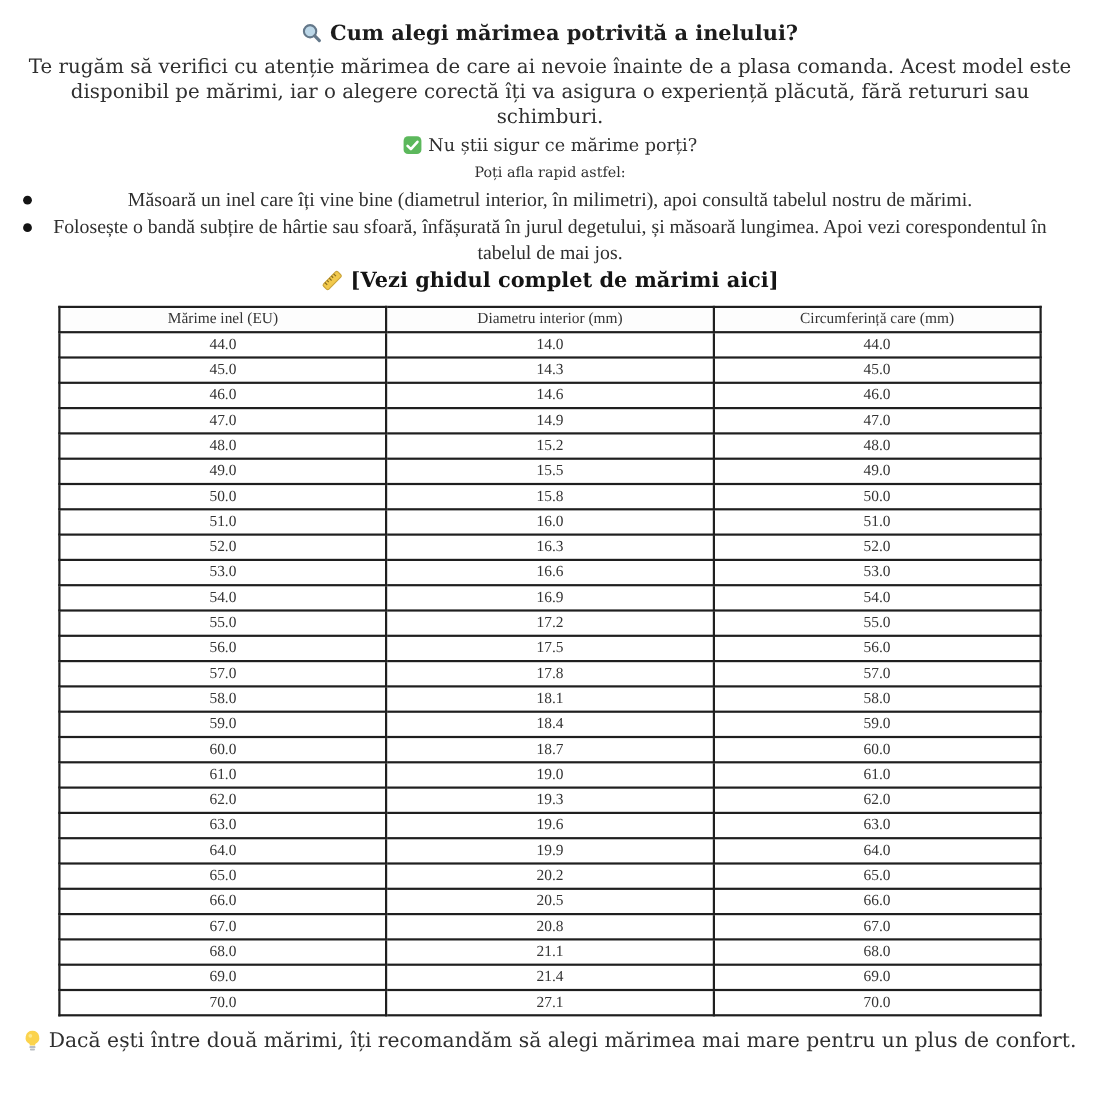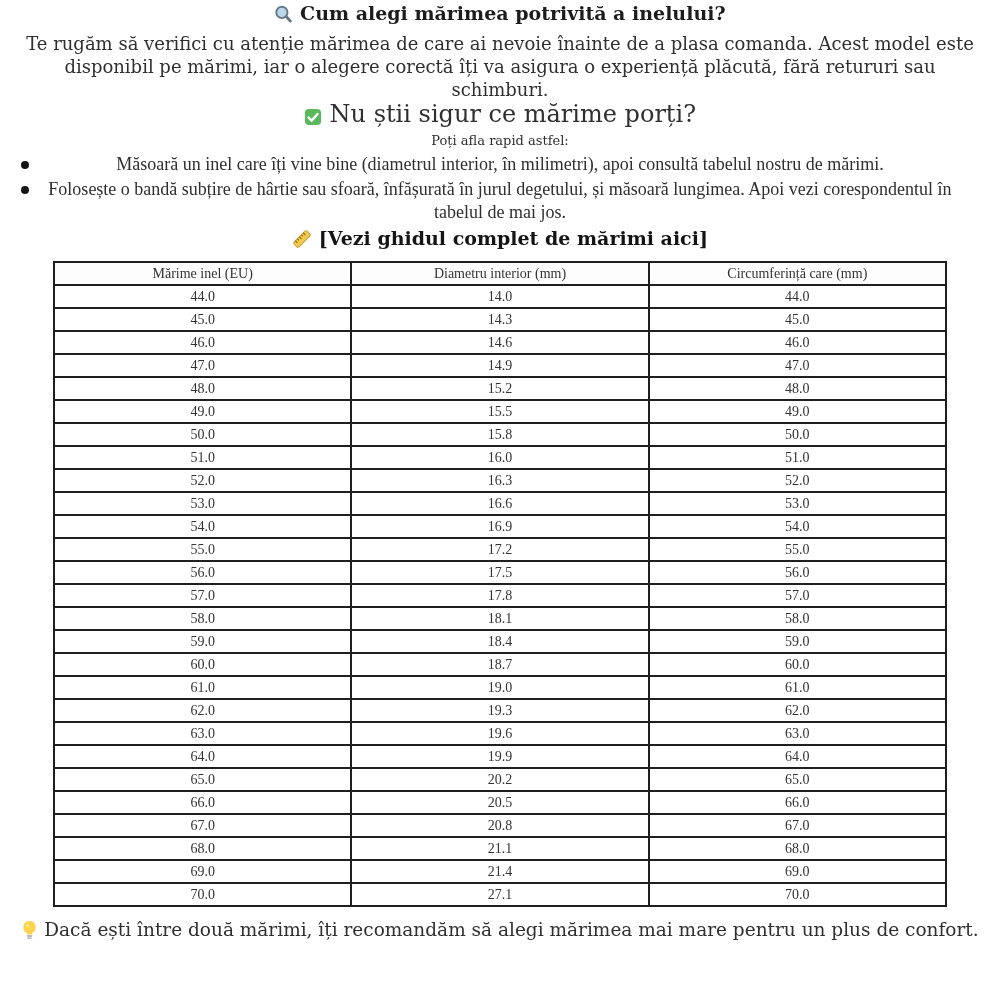--- a/index.html
+++ b/index.html
@@ -7,29 +7,29 @@
     --magnifier-lens:#bcd7e8; --magnifier-rim:#64788a;
     --check-green:#5cb85c; --ruler-gold:#f2c94c; --ruler-edge:#c9a33b; --ruler-tick:#8a6d1f;
     --bulb-yellow:#fbd34d; --bulb-base:#b9bec4;
   }
   *{box-sizing:border-box;}
   html,body{margin:0;padding:0;}
   body{
     width:1000px;height:1000px;background:#ffffff;color:var(--text);
     font-family:"DejaVu Serif", serif;overflow:hidden;
   }
-  .page{width:1000px;padding-top:2px;text-align:center;}
+  .page{width:1000px;padding-top:19px;text-align:center;}
   .title{
     font-size:19px;font-weight:bold;margin:0;line-height:23px;color:#1c1c1c;
   }
   .icon{display:inline-block;vertical-align:-4px;}
   .intro{
     font-size:18px;line-height:23px;margin:3px auto 0;max-width:972px;
   }
-  .question{font-size:24px;line-height:23px;margin-top:2px;}
+  .question{font-size:16px;line-height:23px;margin-top:2px;}
   .subheading{font-size:13px;line-height:22px;}
   ul.bullets{list-style:none;margin:0;padding:0;}
   ul.bullets li{
     position:relative;font-size:18px;line-height:23px;padding:1px 30px;margin:0;font-family:Liberation Serif, serif;
   }
   ul.bullets li .dot{
     position:absolute;left:21px;top:9px;width:8px;height:8px;border-radius:50%;
     background:#141414;
   }
   .guide{

